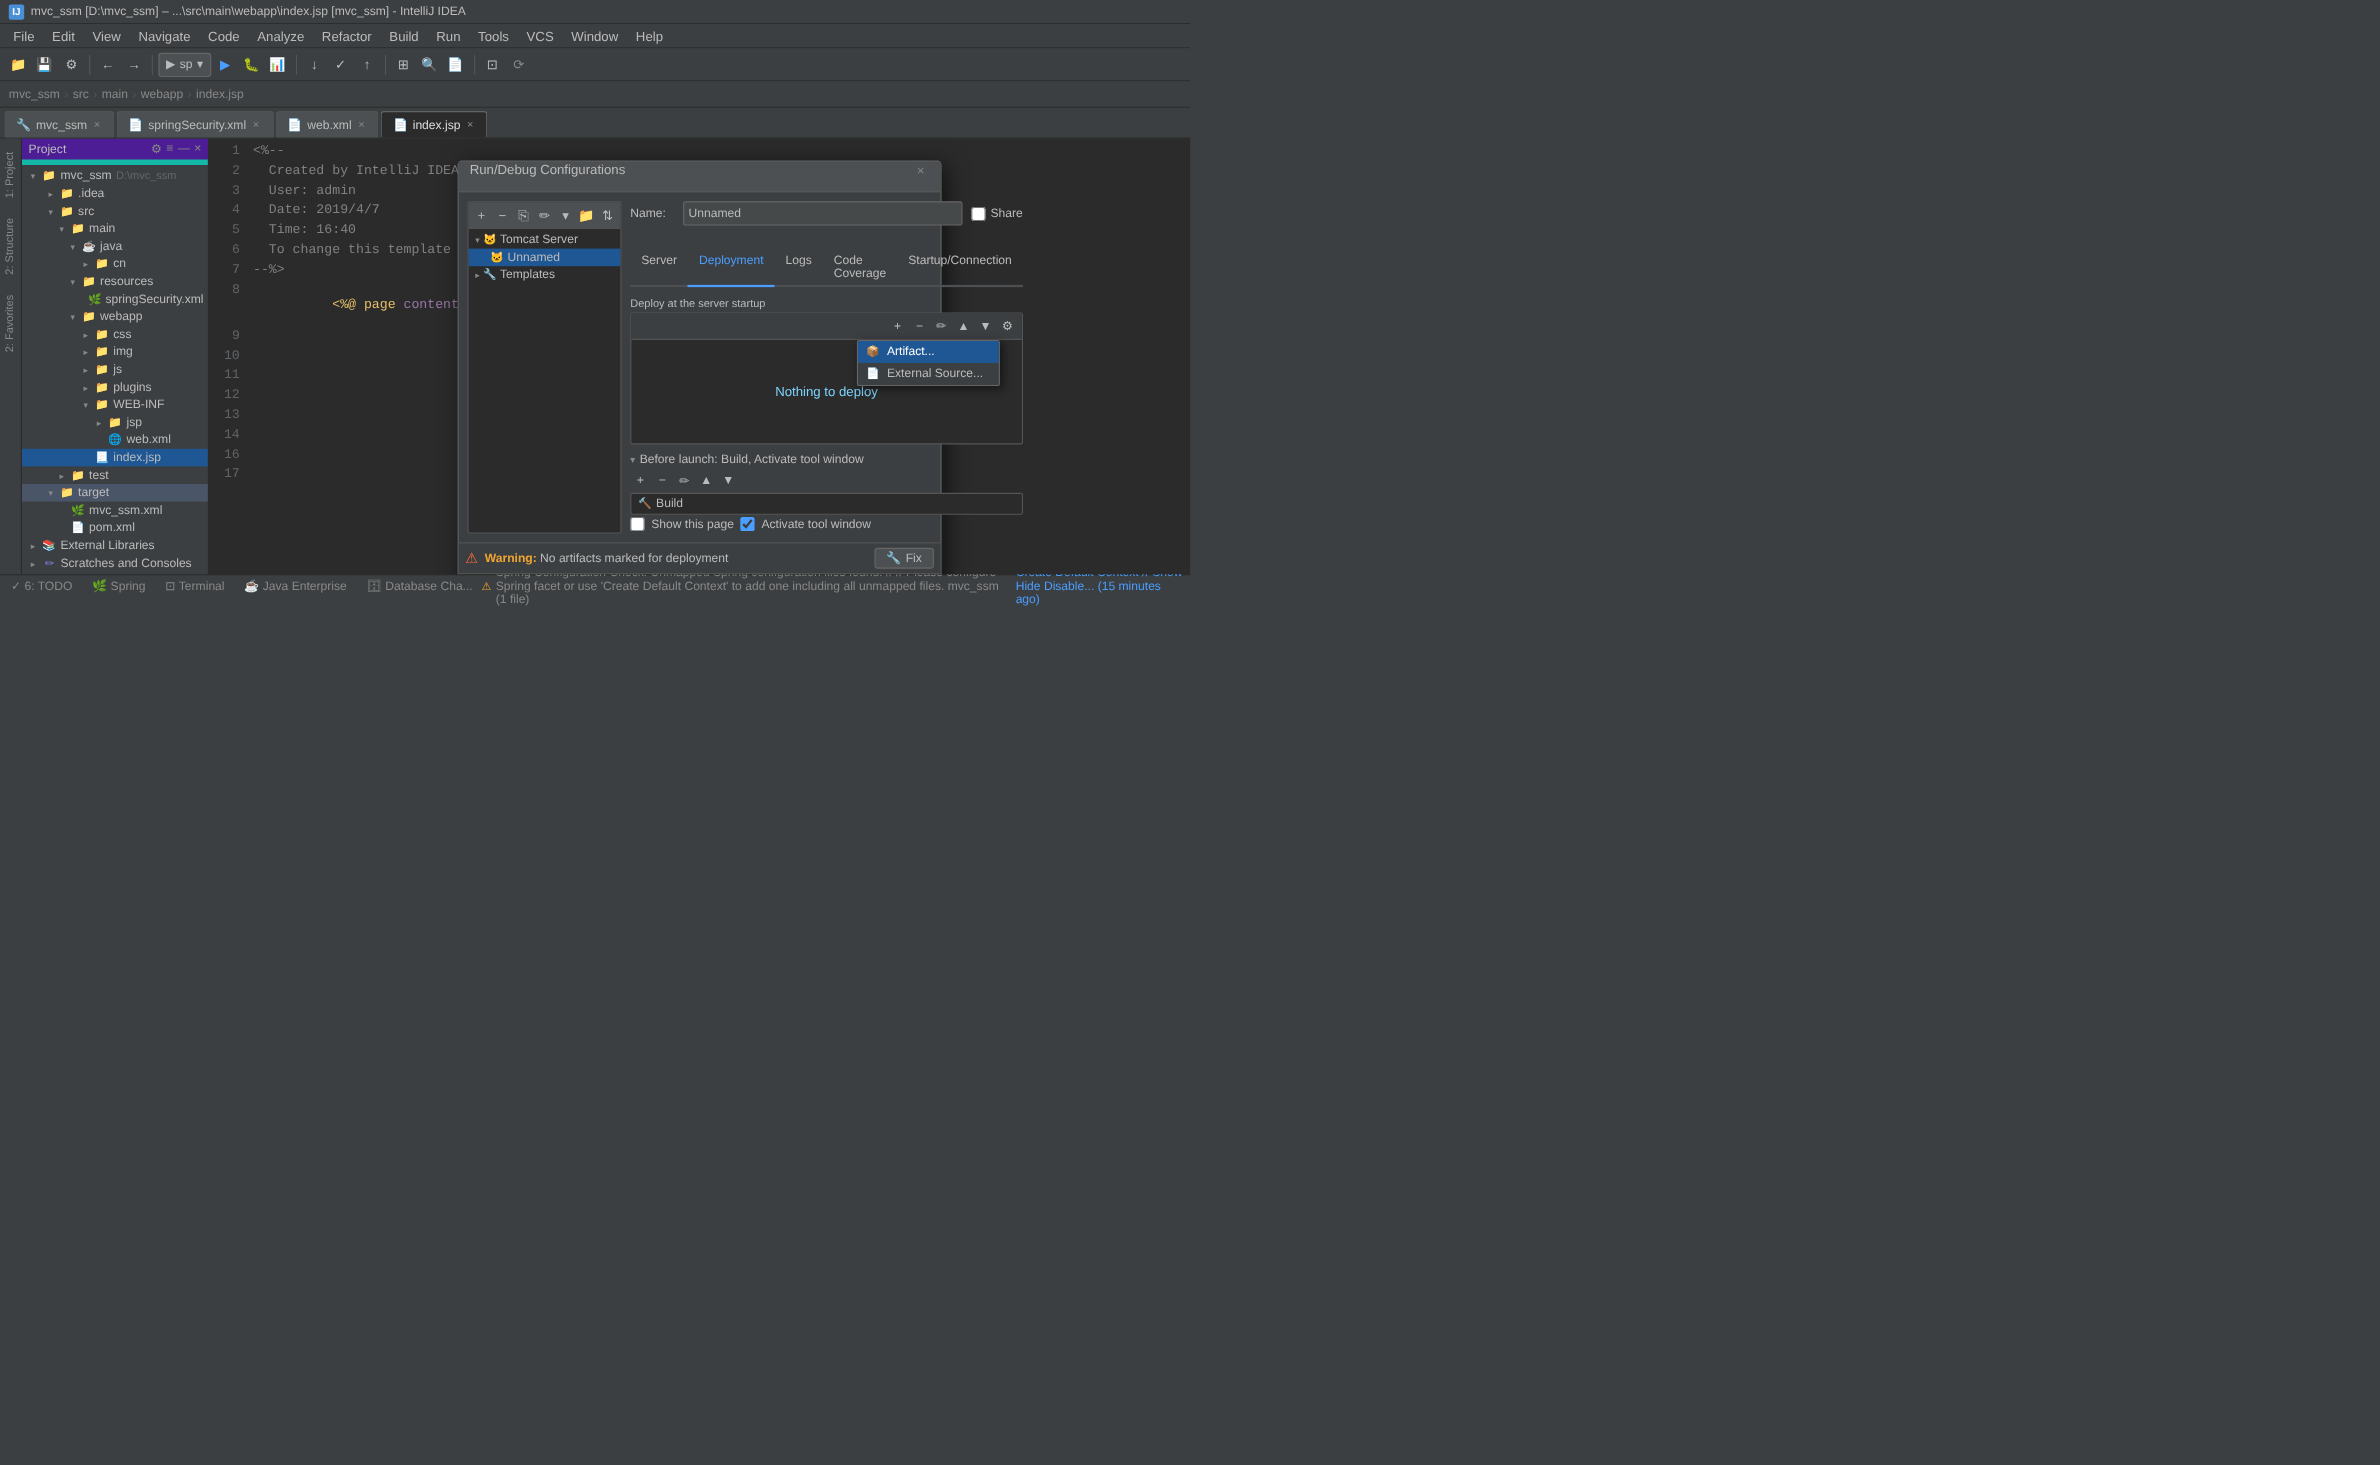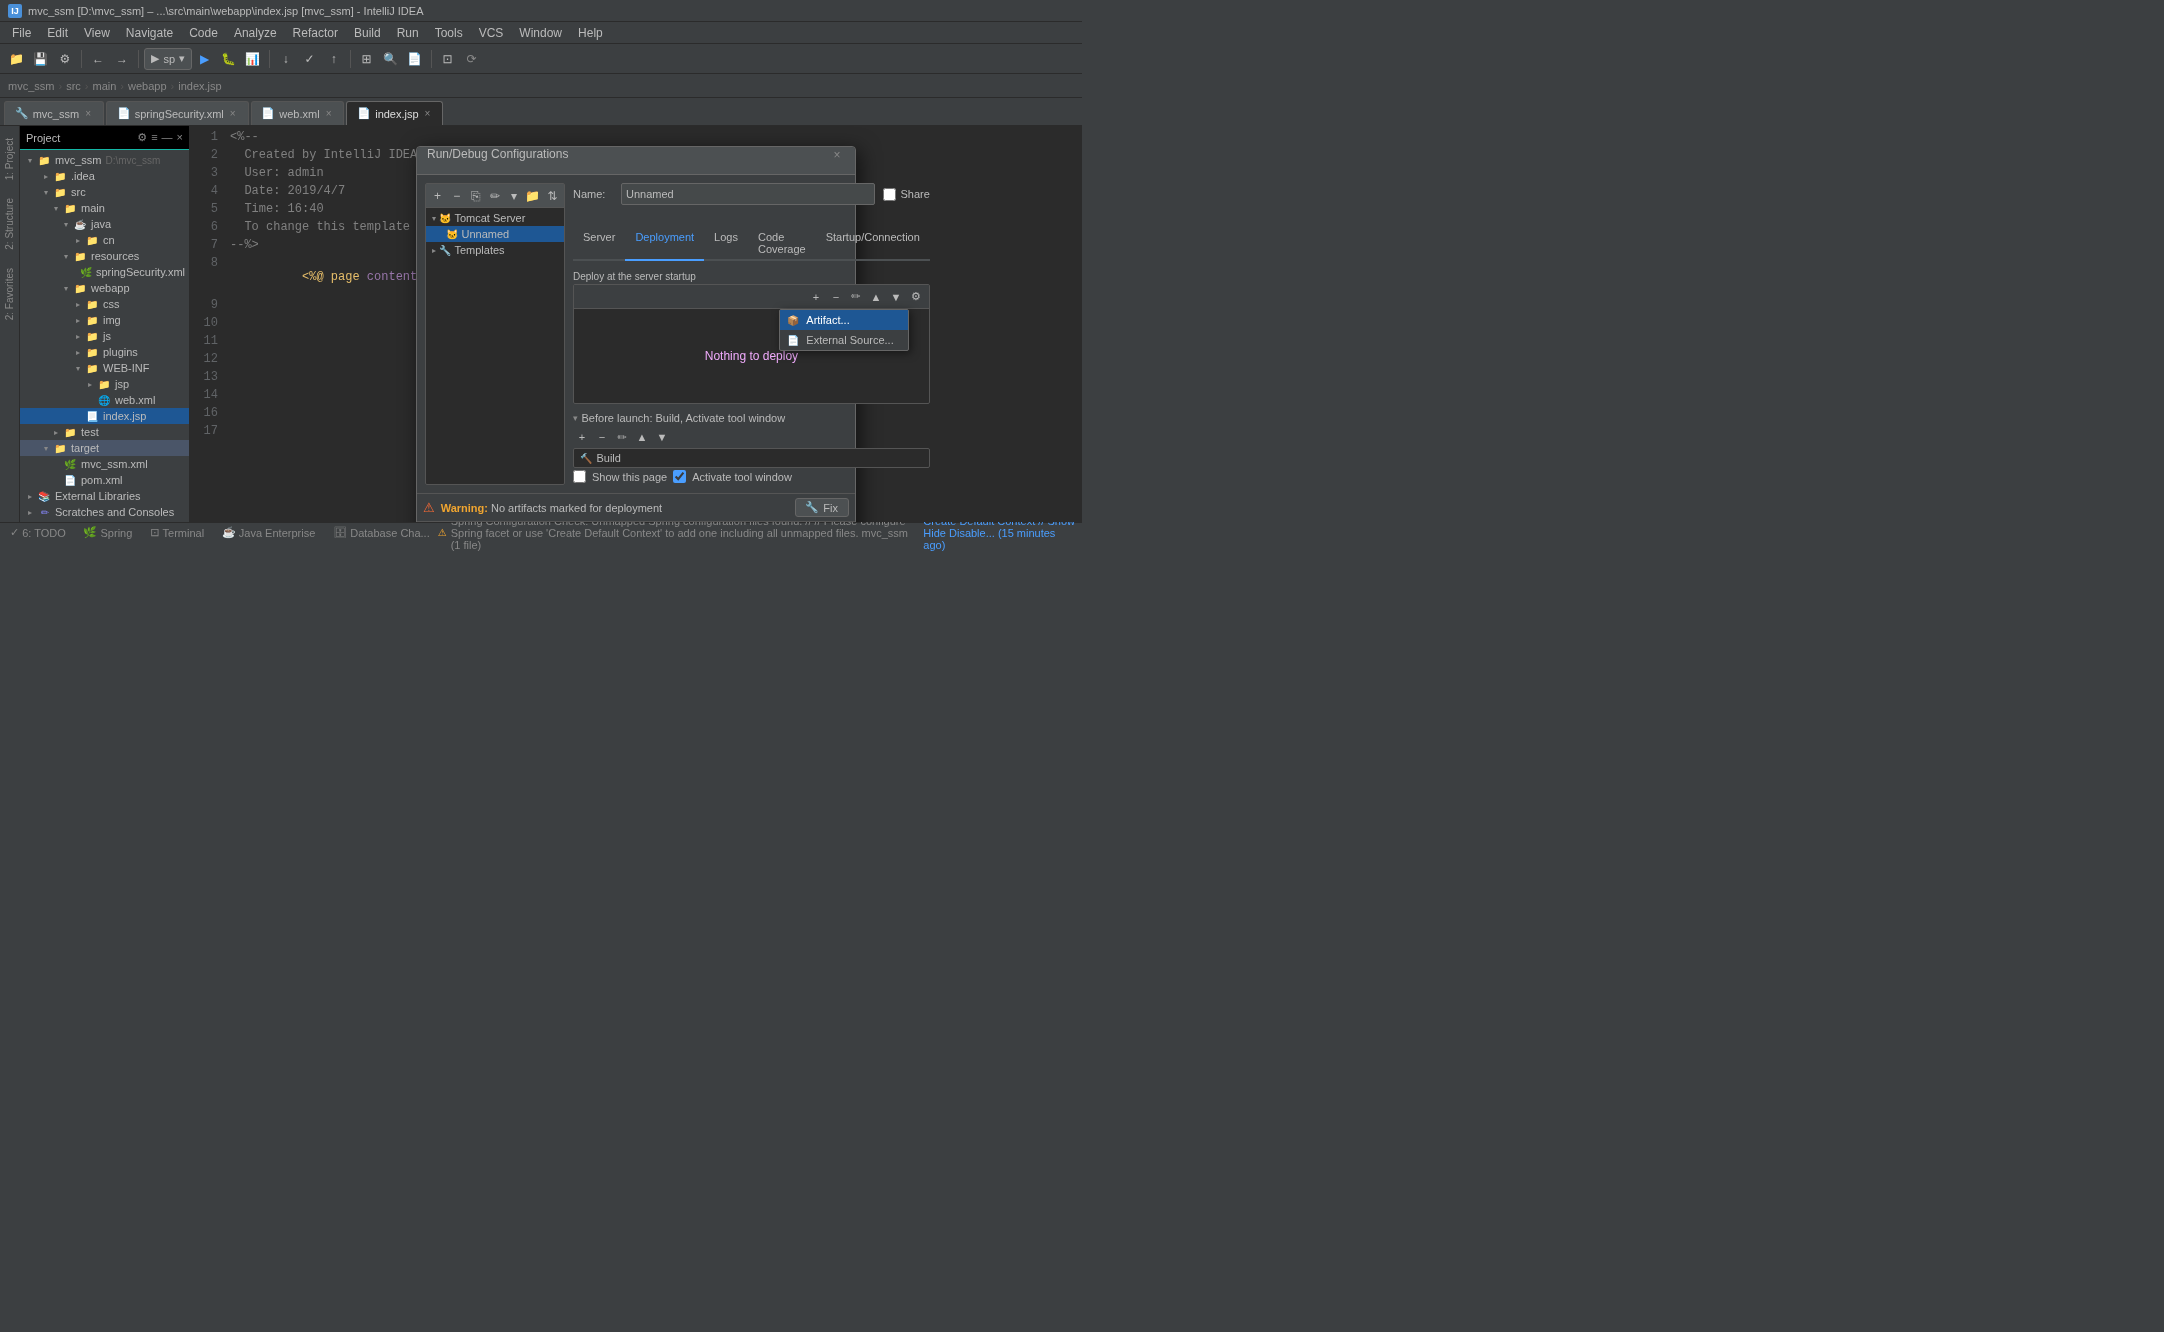--- a/index.html
+++ b/index.html
@@ -123,24 +123,24 @@
     .side-panel {
       width: 170px;
       background: #3c3f41;
       border-right: 1px solid #2b2b2b;
       display: flex;
       flex-direction: column;
       overflow: hidden;
     }
     .side-panel-header {
       height: 24px;
-      background: #000000;
+      background: #4c1d95;
       display: flex; align-items: center;
       padding: 0 6px;
-      border-bottom: 1px solid #14b8a6;
+      border-bottom: 5px solid #14b8a6;
       font-size: 11px;
       color: #bbbbbb;
     }
     .project-tree {
       flex: 1;
       overflow-y: auto;
       padding: 2px 0;
       font-size: 11px;
     }
     .tree-item {
@@ -346,21 +346,21 @@
     }
     .deployment-toolbar-btn {
       width: 18px; height: 18px;
       display: flex; align-items: center; justify-content: center;
       font-size: 11px; color: #bbbbbb;
       cursor: pointer; border-radius: 2px;
     }
     .nothing-to-deploy {
       flex: 1;
       display: flex; align-items: center; justify-content: center;
-      color: #f0abfc; font-size: 12px;
+      color: #7dd3fc; font-size: 12px;
     }
 
     
     .dropdown-popup {
       position: absolute;
       right: 20px;
       top: 24px;
       background: #3c3f41;
       border: 1px solid #666;
       border-radius: 2px;

